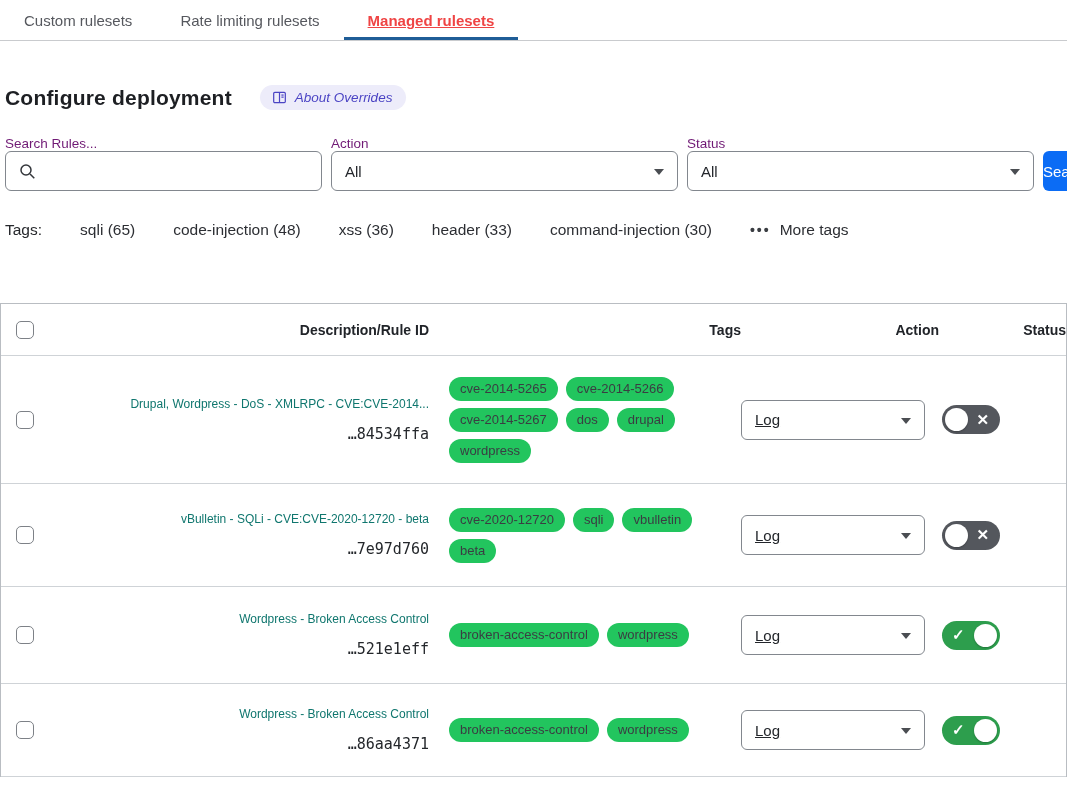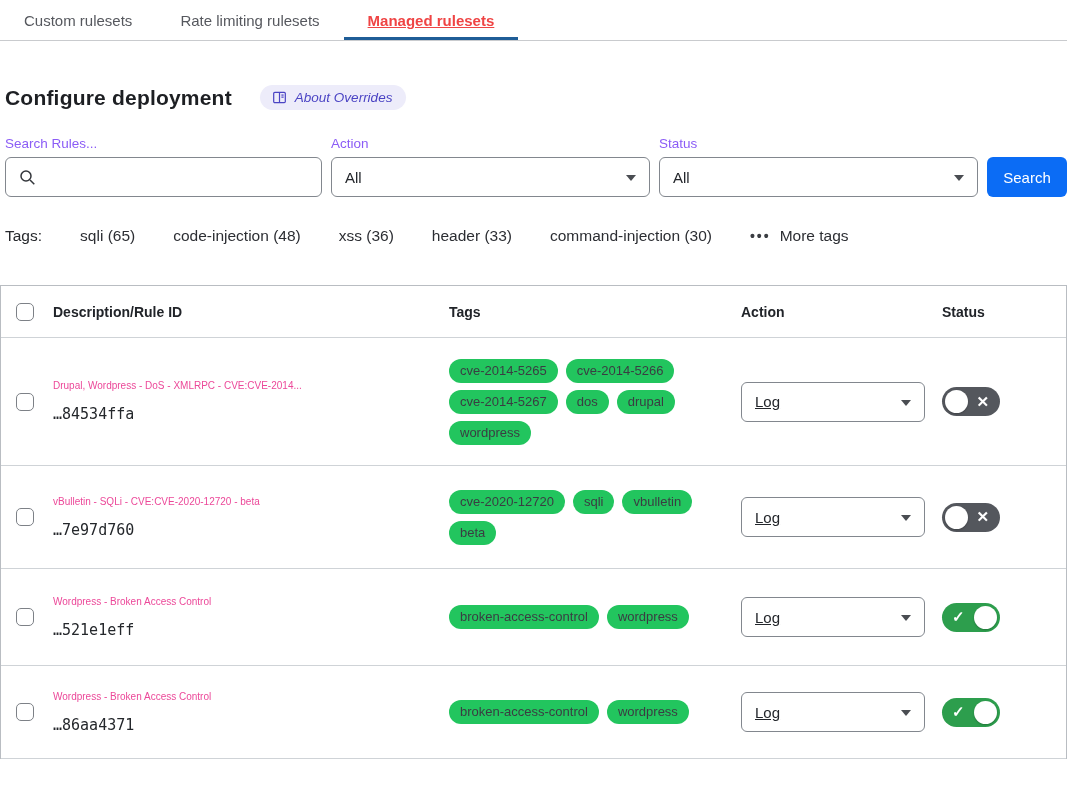--- a/index.html
+++ b/index.html
@@ -24,69 +24,69 @@
   .about-badge {
     display: inline-flex; align-items: center; gap: 8px;
     background: #edecfa; color: #4b44c4; font-size: 13.5px;
     padding: 5px 14px 5px 12px; border-radius: 14px; cursor: pointer; font-style: italic;
   }
   .about-badge svg { display:block; }
 
   
   .filterbar { display: flex; gap: 9px; margin: 26px 0 0 5px; align-items: flex-end; }
   .field { display: flex; flex-direction: column; }
-  .field-label { font-size: 13.5px; color: #8b5cf6; margin-bottom: 6px; }
+  .field-label { font-size: 13.5px; color: #701a75; }
   .text-input-wrap {
     position: relative; width: 317px; height: 40px;
     border: 1px solid #82878e; border-radius: 6px; background:#fff;
   }
   .text-input-wrap svg { position: absolute; left: 13px; top: 11px; }
   .text-input {
     width: 100%; height: 100%; border: none; outline: none; background: transparent;
     padding: 0 10px 0 40px; font-size: 15px; font-family: "Liberation Sans", sans-serif; color:#23262b;
   }
   .select {
     position: relative; height: 40px; border: 1px solid #82878e; border-radius: 6px;
     background: #fff; display: flex; align-items: center; padding: 0 30px 0 13px;
     font-size: 15px; color: #23262b; cursor: pointer;
   }
   .select .caret { position: absolute; right: 13px; top: 17px; }
-  .select.wide { width: 319px; }
+  .select.wide { width: 347px; }
   .search-btn {
     height: 40px; width: 85px; background: #0b6cf5; color: #fff; border: none;
     border-radius: 6px; font-size: 15px; font-family: "Liberation Sans", sans-serif; cursor: pointer;
   }
 
   
   .tagsbar { display: flex; align-items: center; gap: 38px; margin: 30px 0 0 5px; font-size: 15.5px; color: #2c2e33; }
   .tagsbar .tags-label { color: #26282c; }
   .tag-link { cursor: pointer; white-space: nowrap; }
   .more-tags { display: flex; align-items: center; gap: 9px; cursor: pointer; }
   .dots { letter-spacing: 2px; font-weight: 700; color: #3a3d42; font-size: 14px; }
 
   
-  .rules-table { margin-top: 40px; border: 1px solid #b9bdc2; border-bottom: none; }
+  .rules-table { margin-top: 64px; border: 1px solid #b9bdc2; border-bottom: none; text-align: right; }
   .t-row { display: flex; align-items: center; border-bottom: 1px solid #cदfd3d7; }
   .t-row, .t-head { display: flex; align-items: center; border-bottom: 1px solid #cfd3d7; }
   .t-head { height: 52px; font-weight: 700; font-size: 14px; color: #212429; }
   .col-check { flex: 0 0 52px; padding-left: 15px; }
   .col-desc  { flex: 0 0 396px; padding-right: 20px; }
   .col-tags  { flex: 0 0 292px; }
   .col-act   { flex: 0 0 198px; }
   .col-stat  { flex: 1; padding-left: 3px; }
   .checkbox {
     width: 18px; height: 18px; border: 1.5px solid #7d8187; border-radius: 5px;
     background: #fff; cursor: pointer;
   }
   .t-row { padding: 16px 0; }
   .t-row:nth-child(1) { min-height: 128px; }
   .t-row:nth-child(2) { min-height: 103px; }
   .t-row:nth-child(3) { min-height: 97px; }
   .t-row:nth-child(4) { min-height: 93px; }
-  .desc-line { font-size: 10px; color: #ec4899; margin-bottom: 14px; }
+  .desc-line { font-size: 12px; color: #0f766e; margin-bottom: 14px; }
   .rule-id { font-family: "DejaVu Sans Mono", monospace; font-size: 15px; color: #24272b; }
   .pills { display: flex; flex-wrap: wrap; gap: 7px 8px; width: 260px; }
   .pill {
     background: #22c55e; color: #3a3d42; font-size: 13px; line-height: 18px;
     padding: 3px 11px; border-radius: 12px; white-space: nowrap;
   }
   .row-select { width: 184px; text-decoration: underline; }
   .toggle { position: relative; width: 58px; height: 29px; border-radius: 15px; cursor: pointer; }
   .toggle .t-knob {
     position: absolute; top: 3px; width: 23px; height: 23px; border-radius: 50%;

